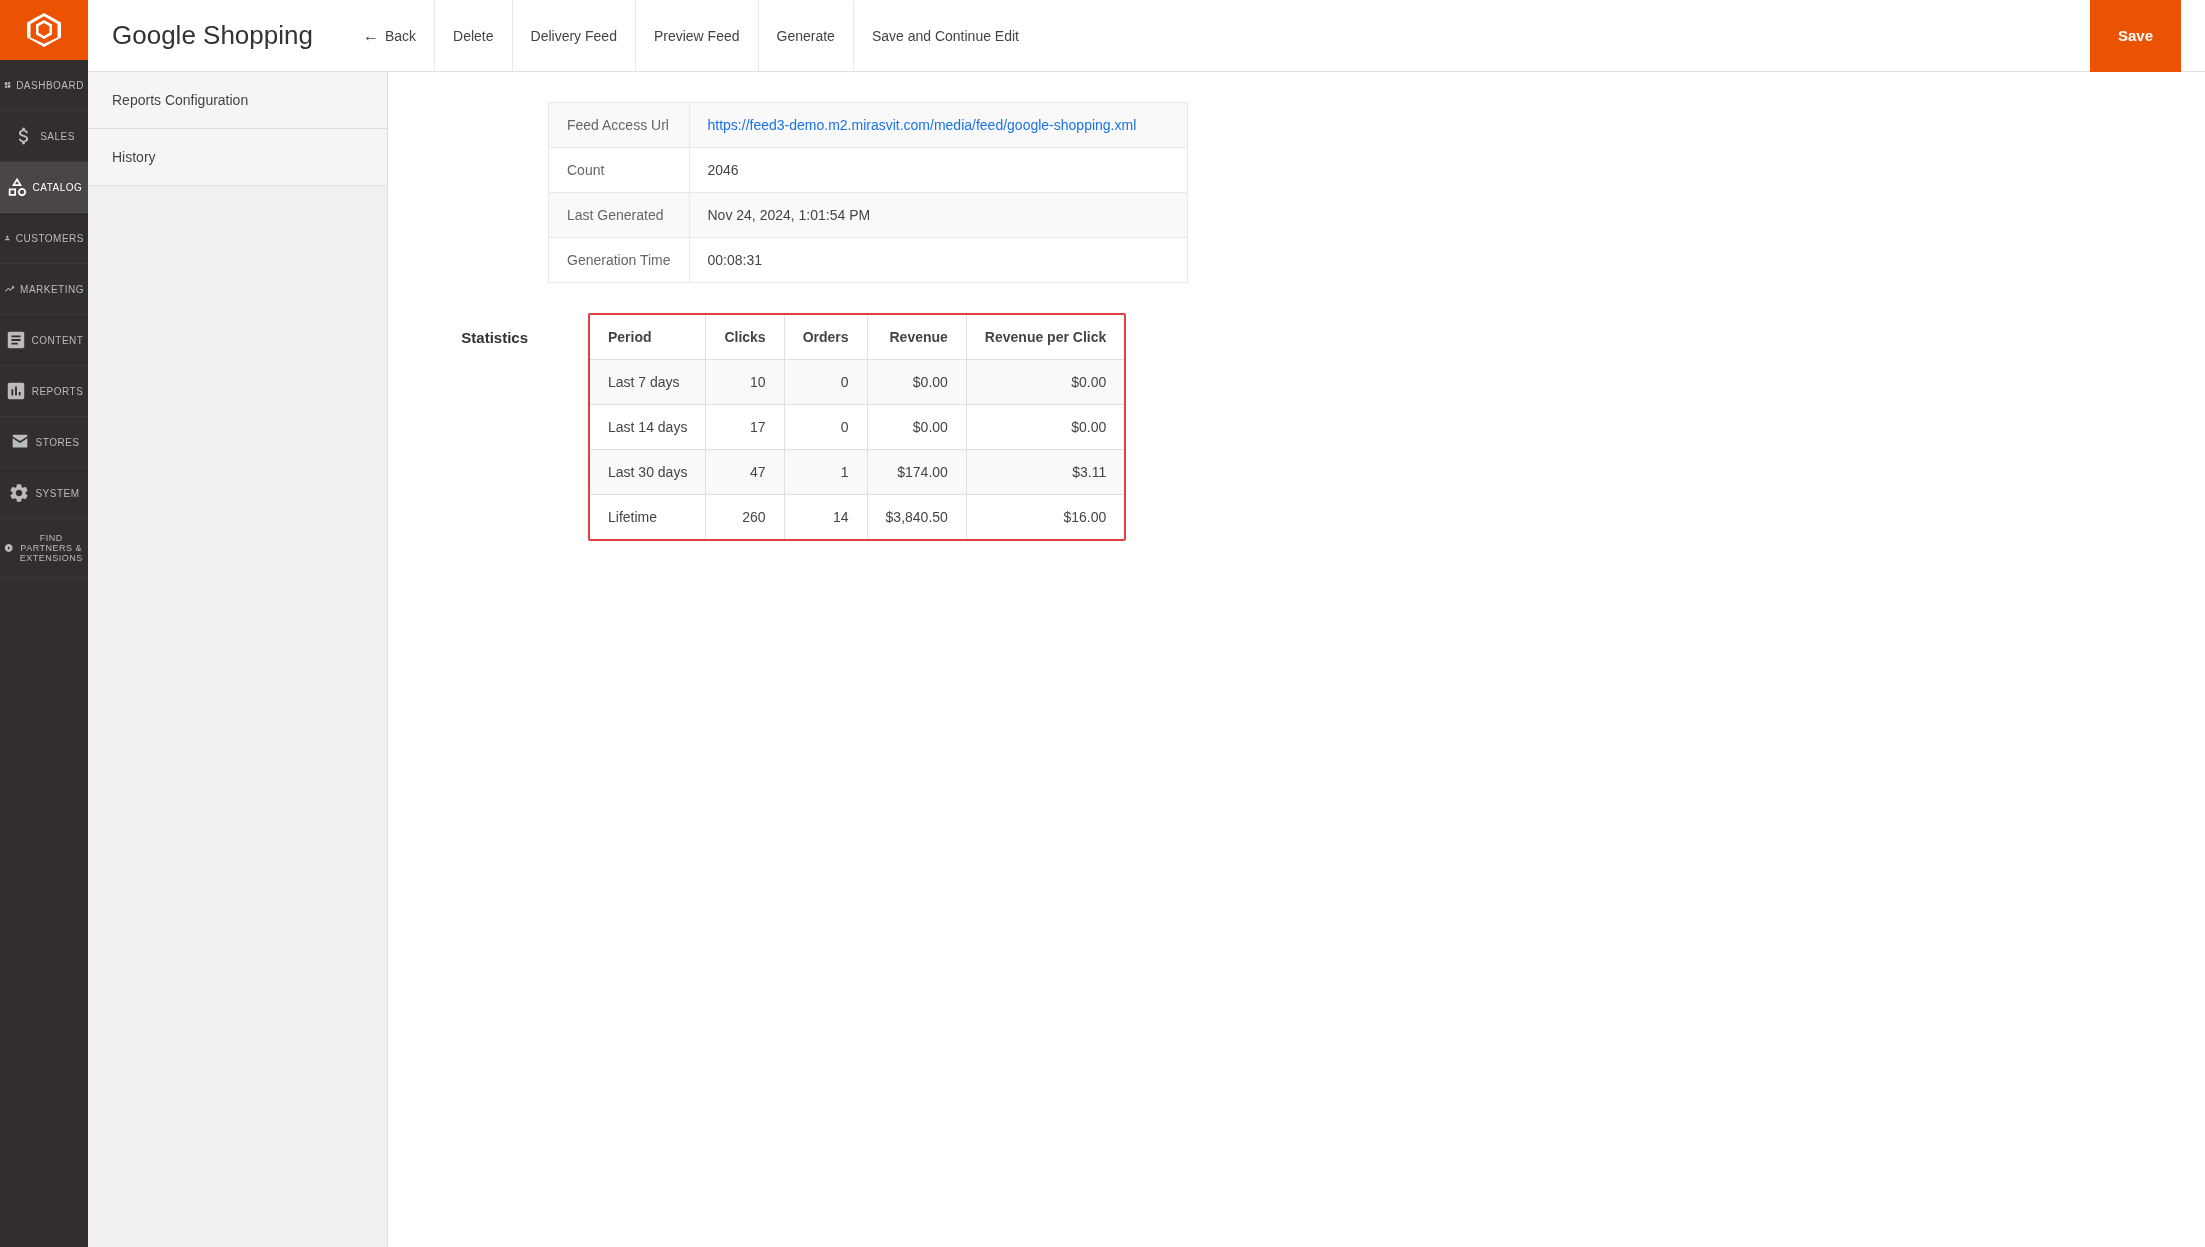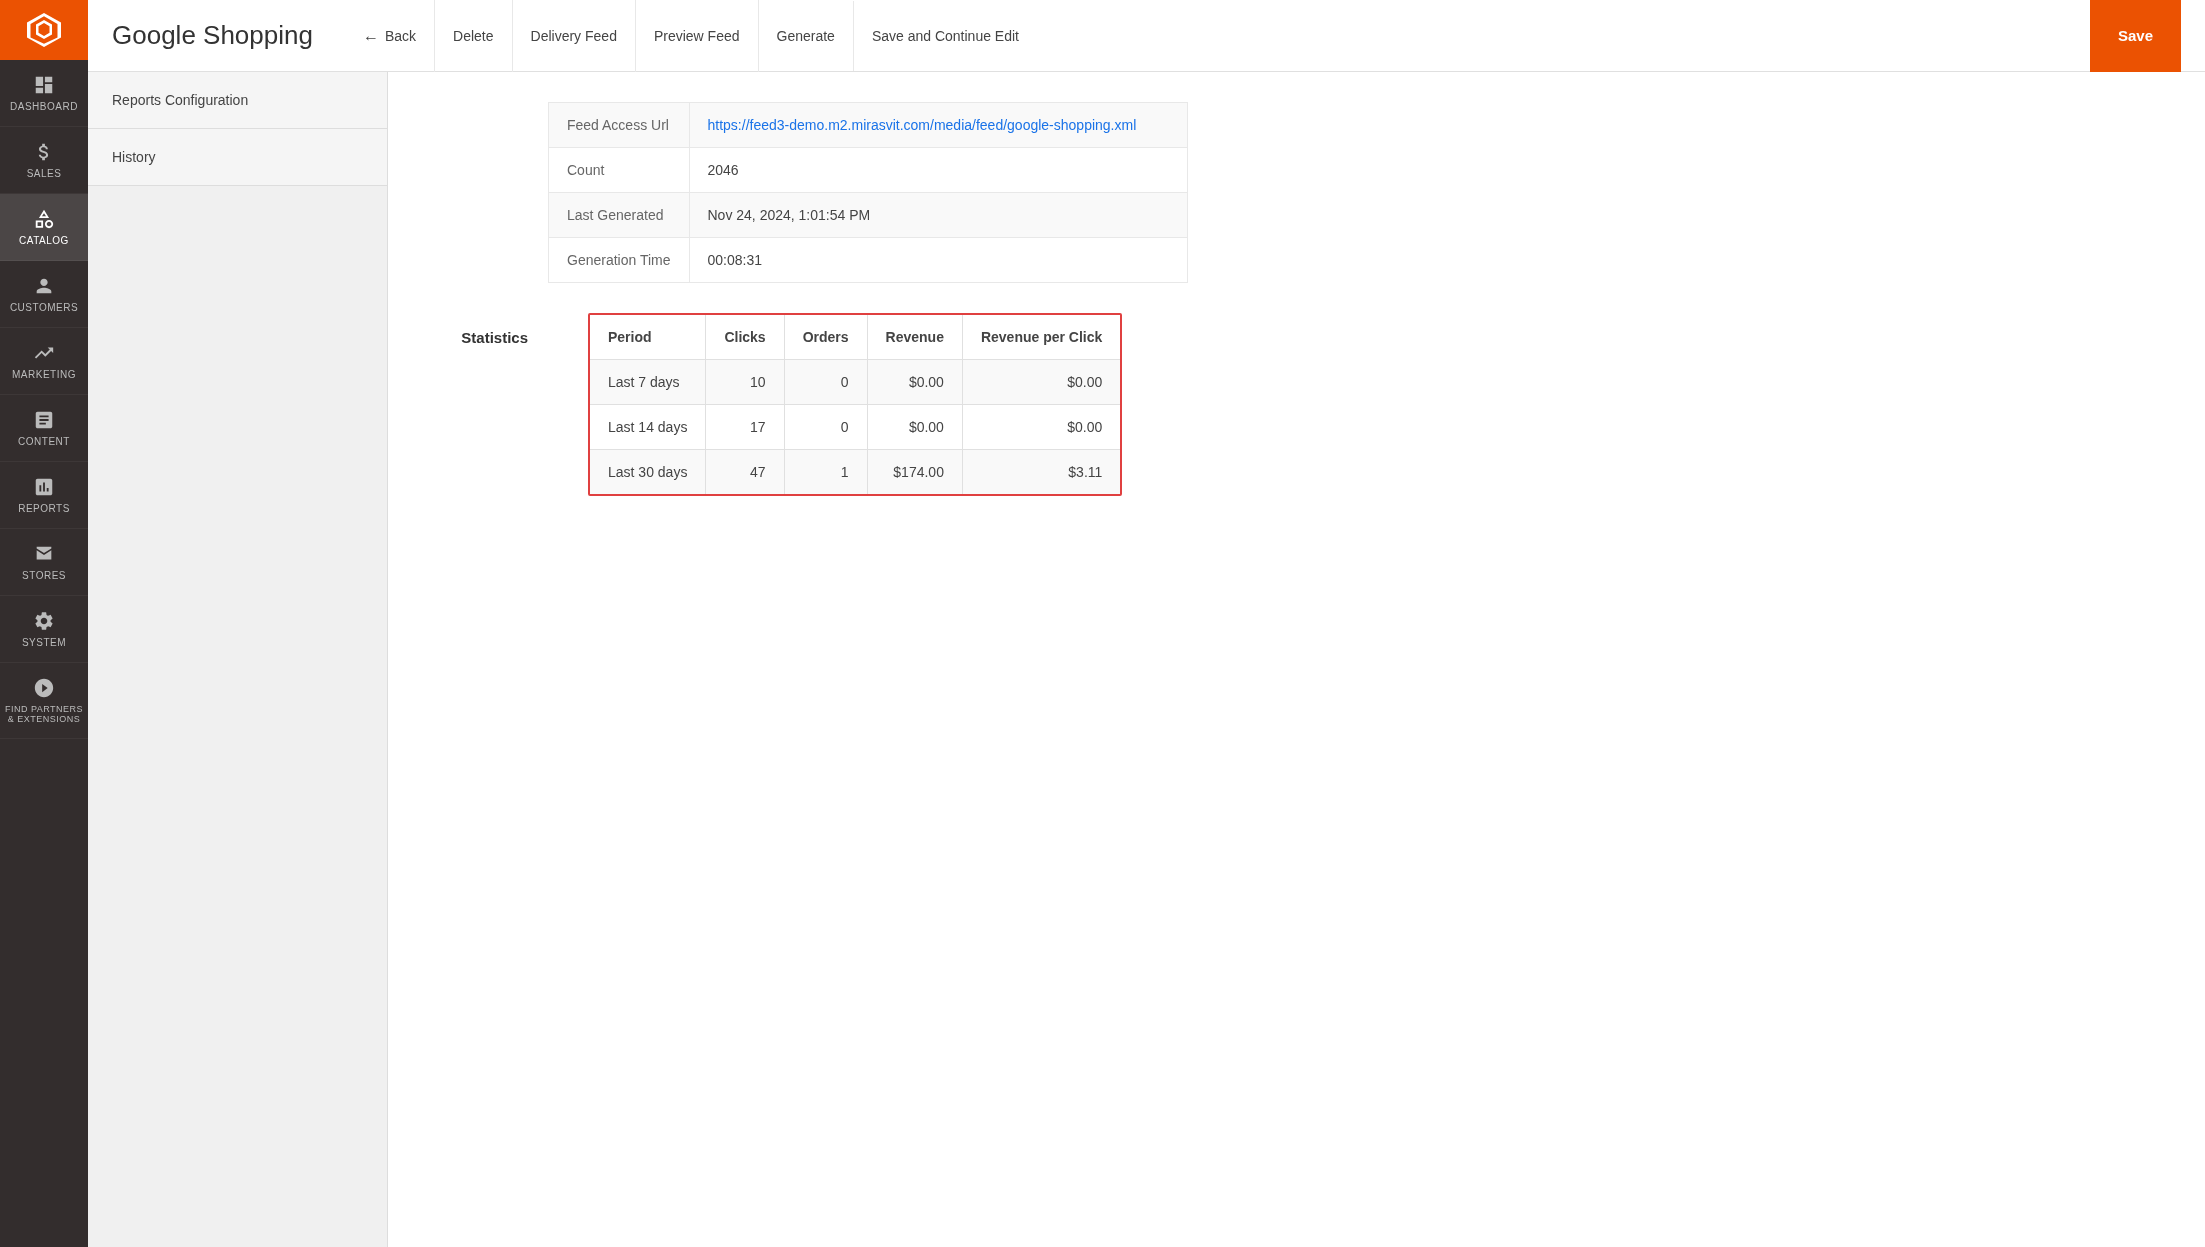--- a/index.html
+++ b/index.html
@@ -23,21 +23,21 @@
       background: #eb5202;
       display: flex;
       align-items: center;
       justify-content: center;
       flex-shrink: 0;
     }
     .sidebar-logo svg { width: 38px; height: 38px; }
     .sidebar-item {
       width: 100%;
       display: flex;
-      flex-direction: column;
+      flex-direction: row;
       align-items: center;
       justify-content: center;
       padding: 14px 4px;
       color: #bbb;
       font-size: 10px;
       text-align: center;
       cursor: pointer;
       border-bottom: 1px solid rgba(255,255,255,0.05);
       text-transform: uppercase;
       letter-spacing: 0.5px;
@@ -423,19 +423,26 @@
                   <td>$0.00</td>
                   <td>$0.00</td>
                 </tr>
                 <tr>
                   <td>Last 30 days</td>
                   <td>47</td>
                   <td>1</td>
                   <td>$174.00</td>
                   <td>$3.11</td>
                 </tr>
+                <tr>
+                  <td>Lifetime</td>
+                  <td>260</td>
+                  <td>14</td>
+                  <td>$3,840.50</td>
+                  <td>$16.00</td>
+                </tr>
               </tbody>
           </table>
         </div>
       </div>
     </div>
   </div>
 </div>
 
 </body></html>

